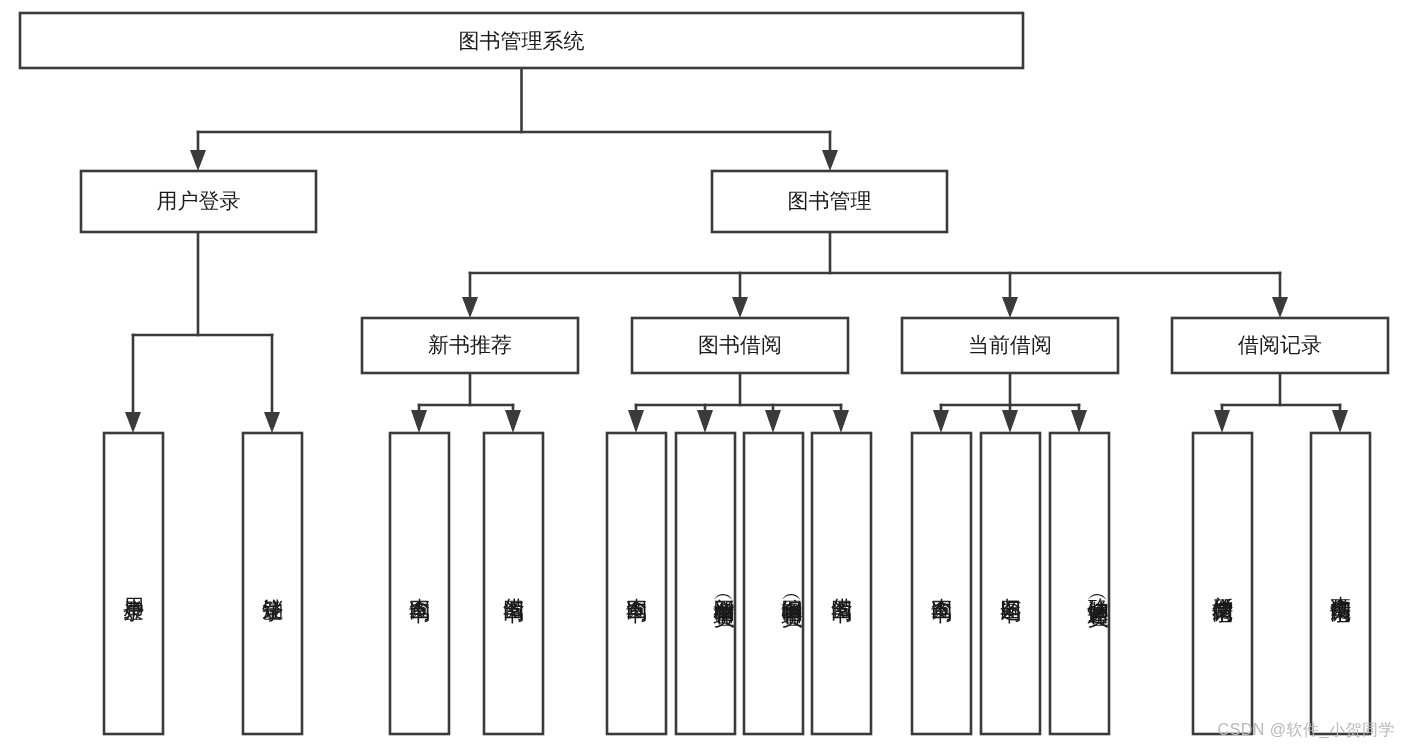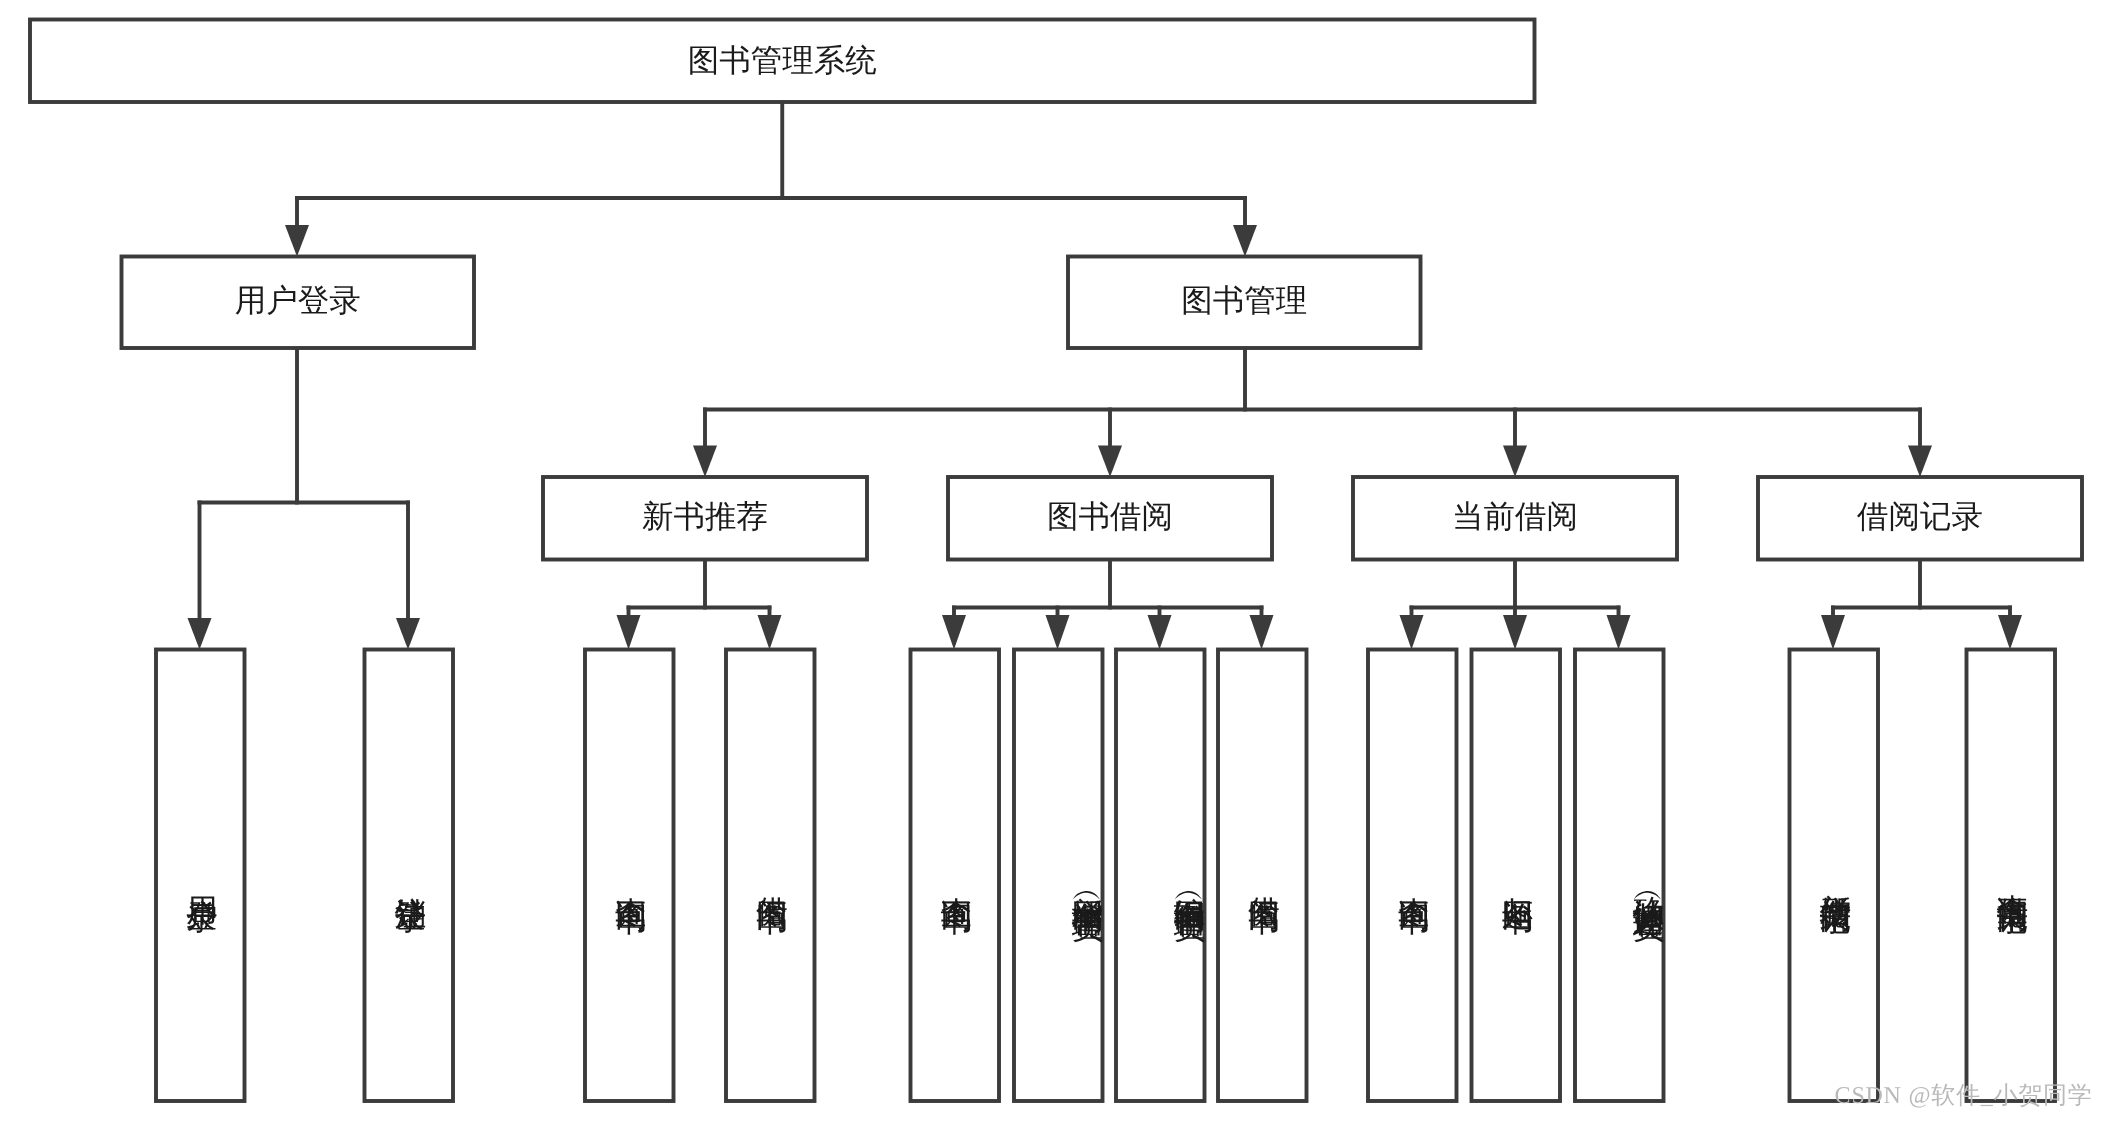--- a/index.html
+++ b/index.html
@@ -61,21 +61,21 @@
     align-items: center;
     justify-content: center;
     text-align: center;
     white-space: nowrap;
     pointer-events: none;
   }
   .watermark {
     position: absolute;
     right: 10px;
     bottom: 6px;
-    font-family: Liberation Serif, serif;
+    font-family: Liberation Sans, sans-serif;
     font-size: 16px;
     color: #b9b9b9;
     white-space: nowrap;
     letter-spacing: 0.5px;
   }
 </style>
 </head>
 <body>
 
 <div id="diagram-root">

